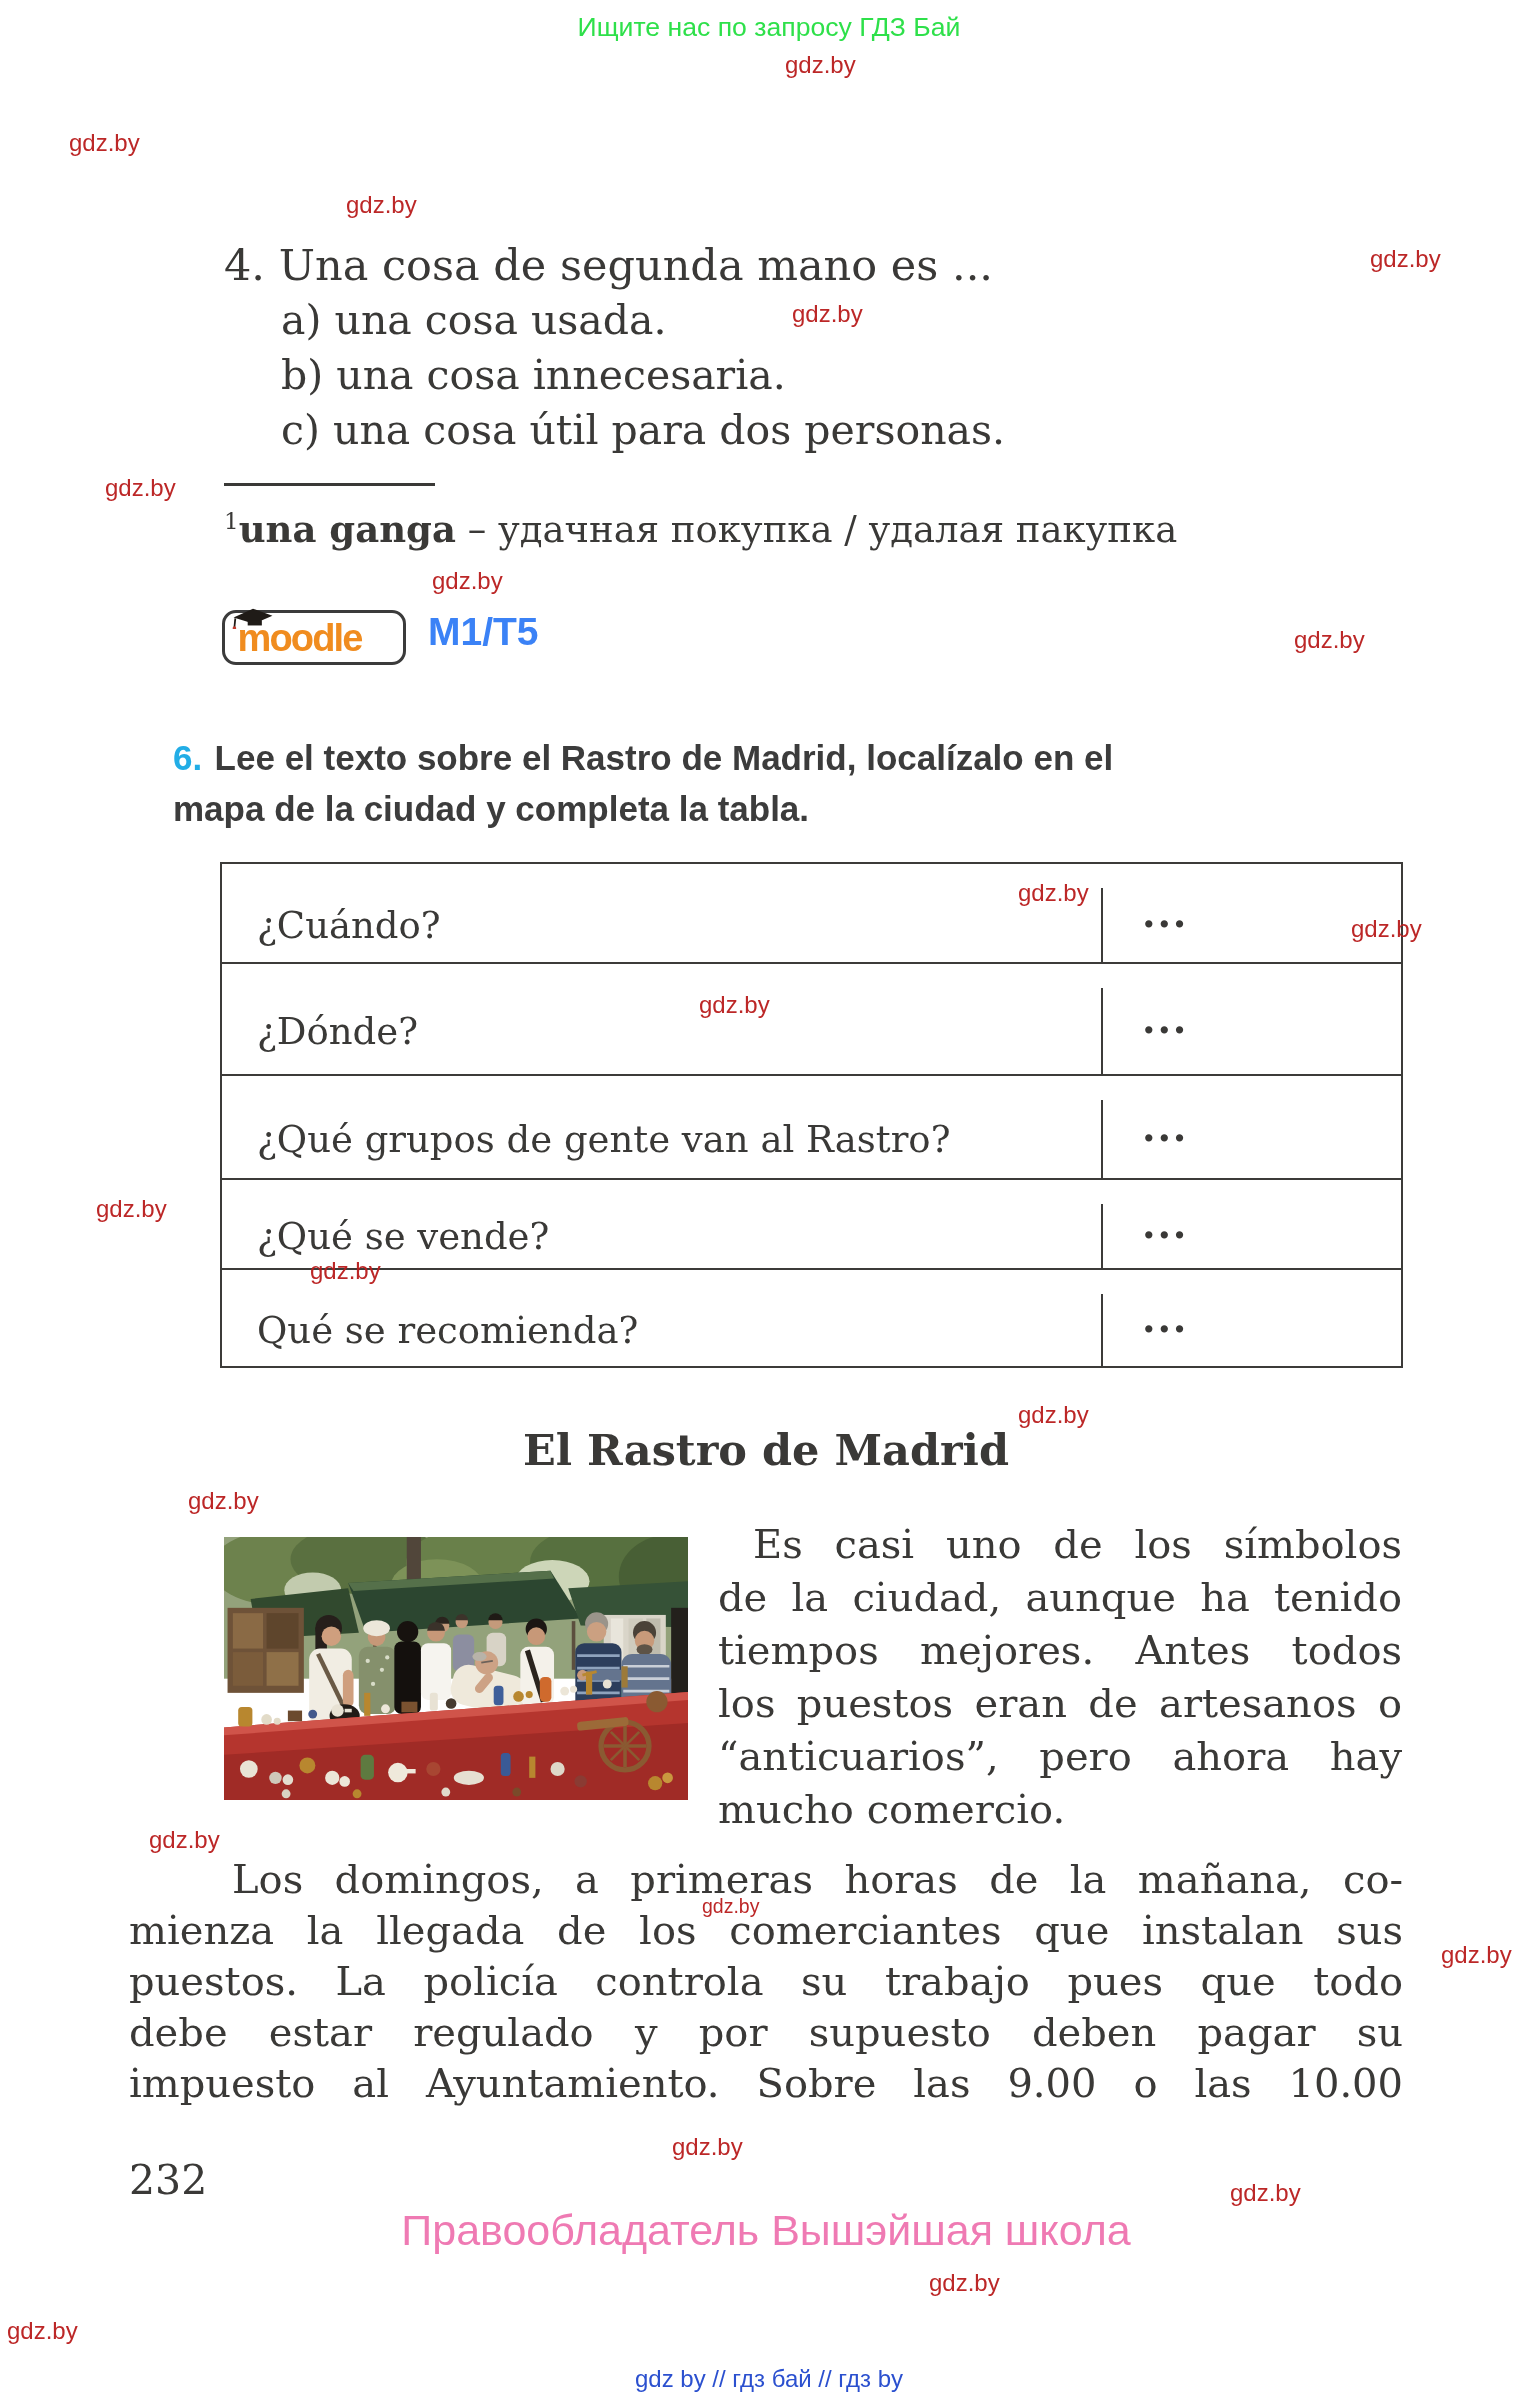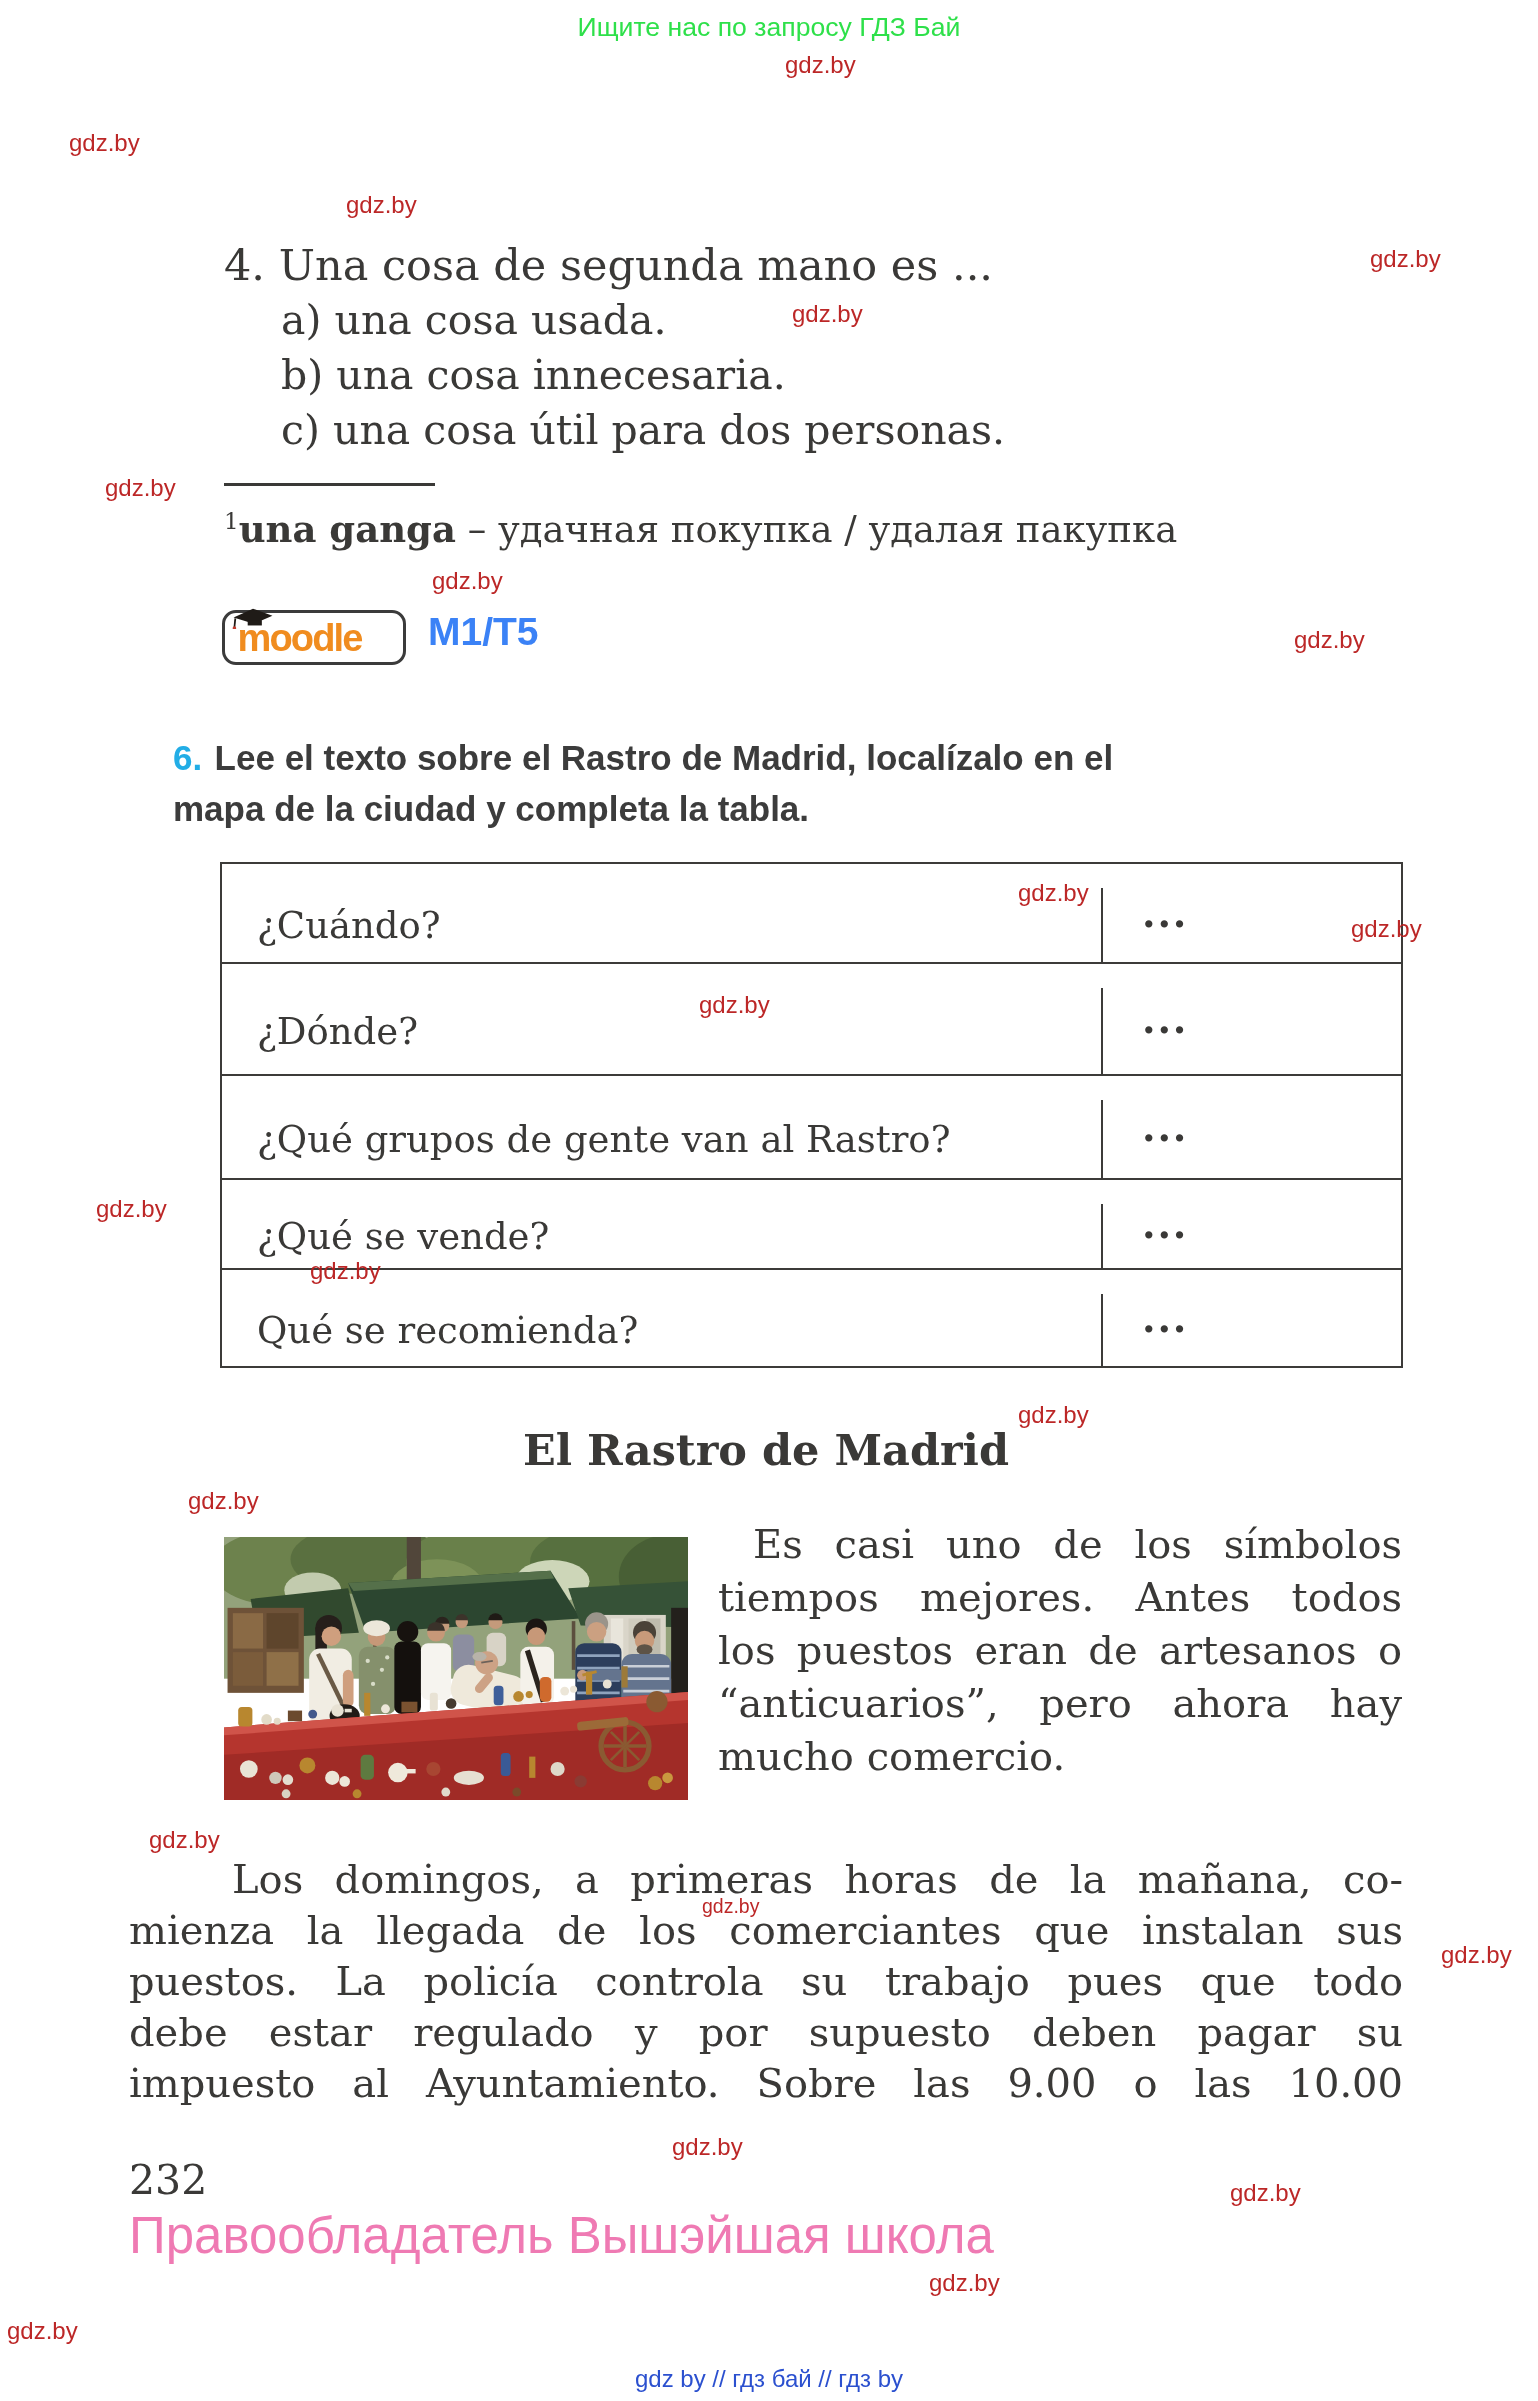--- a/index.html
+++ b/index.html
@@ -88,23 +88,23 @@
   .col-text .ln.last{text-align-last:left;}
   .para-text{
     position:absolute;left:129px;top:1854px;width:1274px;
     font-size:40px;line-height:51px;
   }
   .para-text .ln{text-align:justify;text-align-last:justify;white-space:nowrap;}
   .para-text .ln.first{padding-left:103px;box-sizing:border-box;}
   
   .page-number{position:absolute;left:129px;top:2156px;font-size:41px;}
   .copyright{
-    position:absolute;left:129px;top:2206px;width:1274px;text-align:left;
-    font-family:"Liberation Sans","DejaVu Sans",sans-serif;
-    font-size:51px;color:var(--pink,#ef7ab3);white-space:nowrap;
+    position:absolute;left:129px;top:2206px;width:1274px;text-align:center;
+    font-family:"Liberation Sans","DejaVu Sans",sans-serif;
+    font-size:43px;color:var(--pink,#ef7ab3);white-space:nowrap;
   }
   .footer-links{
     position:absolute;left:769px;top:2365px;transform:translateX(-50%);
     font-family:"Liberation Sans","DejaVu Sans",sans-serif;
     font-size:24px;color:var(--linkblue,#2b50cf);white-space:nowrap;cursor:pointer;
   }
 </style>
 </head>
 <body>
 
@@ -347,20 +347,21 @@
     <circle cx="486" cy="278" r="8" fill="#b8872f"></circle>
       <circle cx="500" cy="272" r="6" fill="#c9983f"></circle>
     <circle cx="70" cy="290" r="5" fill="#d8d2c2"></circle>
       <circle cx="150" cy="290" r="5" fill="#b8872f"></circle>
     <circle cx="250" cy="288" r="5" fill="#e0dacb"></circle>
       <circle cx="330" cy="288" r="5" fill="#7a4a2a"></circle>
   </svg>
 
   <div class="col-text">
     <div class="ln first">Es casi uno de los símbolos</div>
+    <div class="ln">de la ciudad, aunque ha tenido</div>
     <div class="ln">tiempos mejores. Antes todos</div>
     <div class="ln">los puestos eran de artesanos o</div>
     <div class="ln">“anticuarios”, pero ahora hay</div>
     <div class="ln last">mucho comercio.</div>
   </div>
 
   <div class="para-text">
     <div class="ln first">Los domingos, a primeras horas de la mañana, co-</div>
     <div class="ln">mienza la llegada de los comerciantes que instalan sus</div>
     <div class="ln">puestos. La policía controla su trabajo pues que todo</div>

